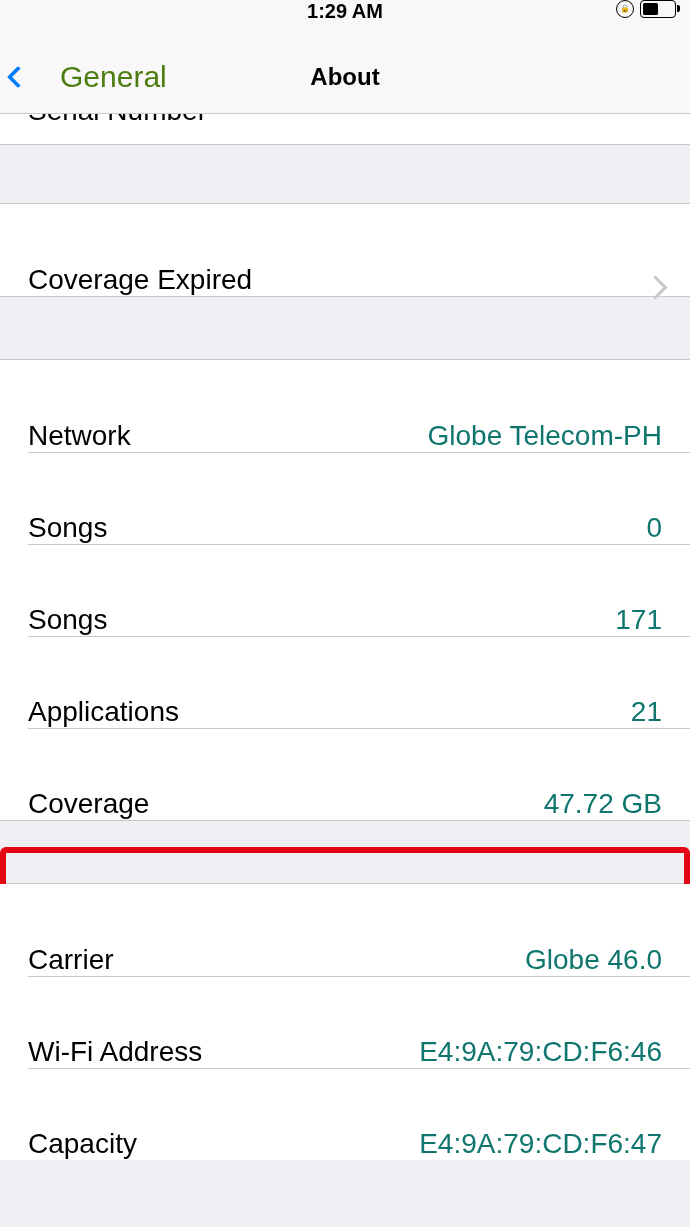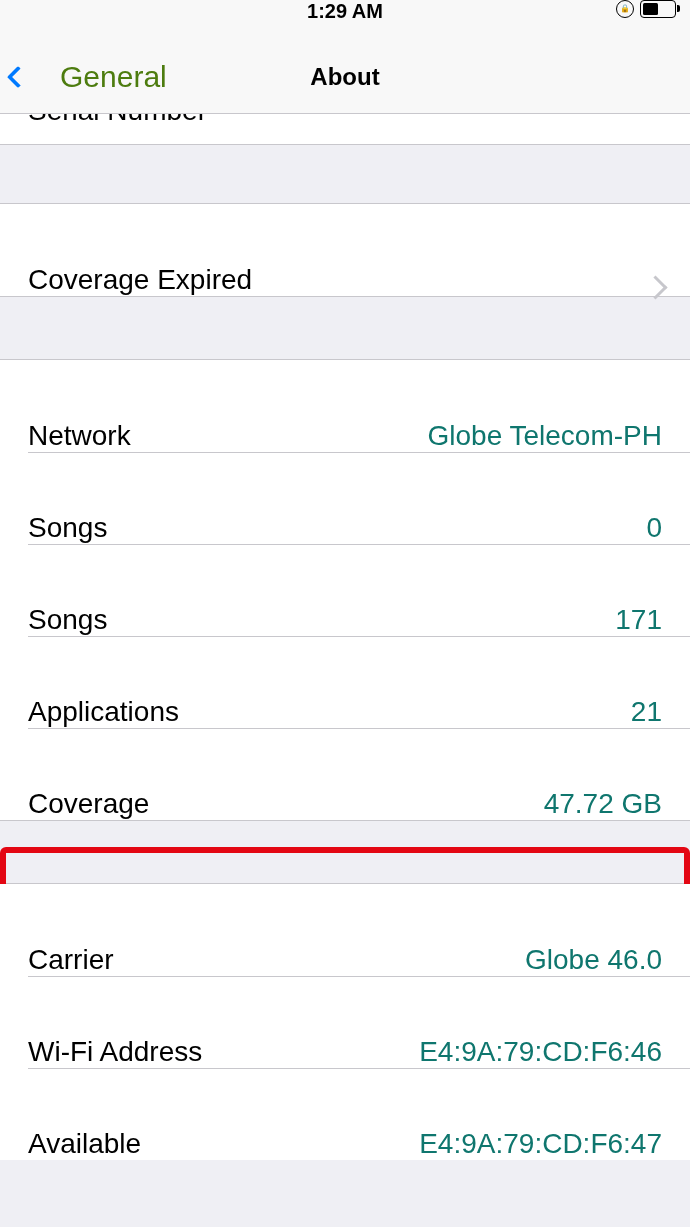--- a/index.html
+++ b/index.html
@@ -221,18 +221,18 @@
   <div class="group" style="border-bottom:none">
     <div class="row">
       <span class="label">Carrier</span>
       <span class="value">Globe 46.0</span>
     </div>
     <div class="row">
       <span class="label">Wi-Fi Address</span>
       <span class="value">E4:9A:79:CD:F6:46</span>
     </div>
     <div class="row">
-      <span class="label">Available</span>
+      <span class="label">Capacity</span>
       <span class="value">E4:9A:79:CD:F6:47</span>
     </div>
   </div>
 
 </div>
 
 </body></html>

